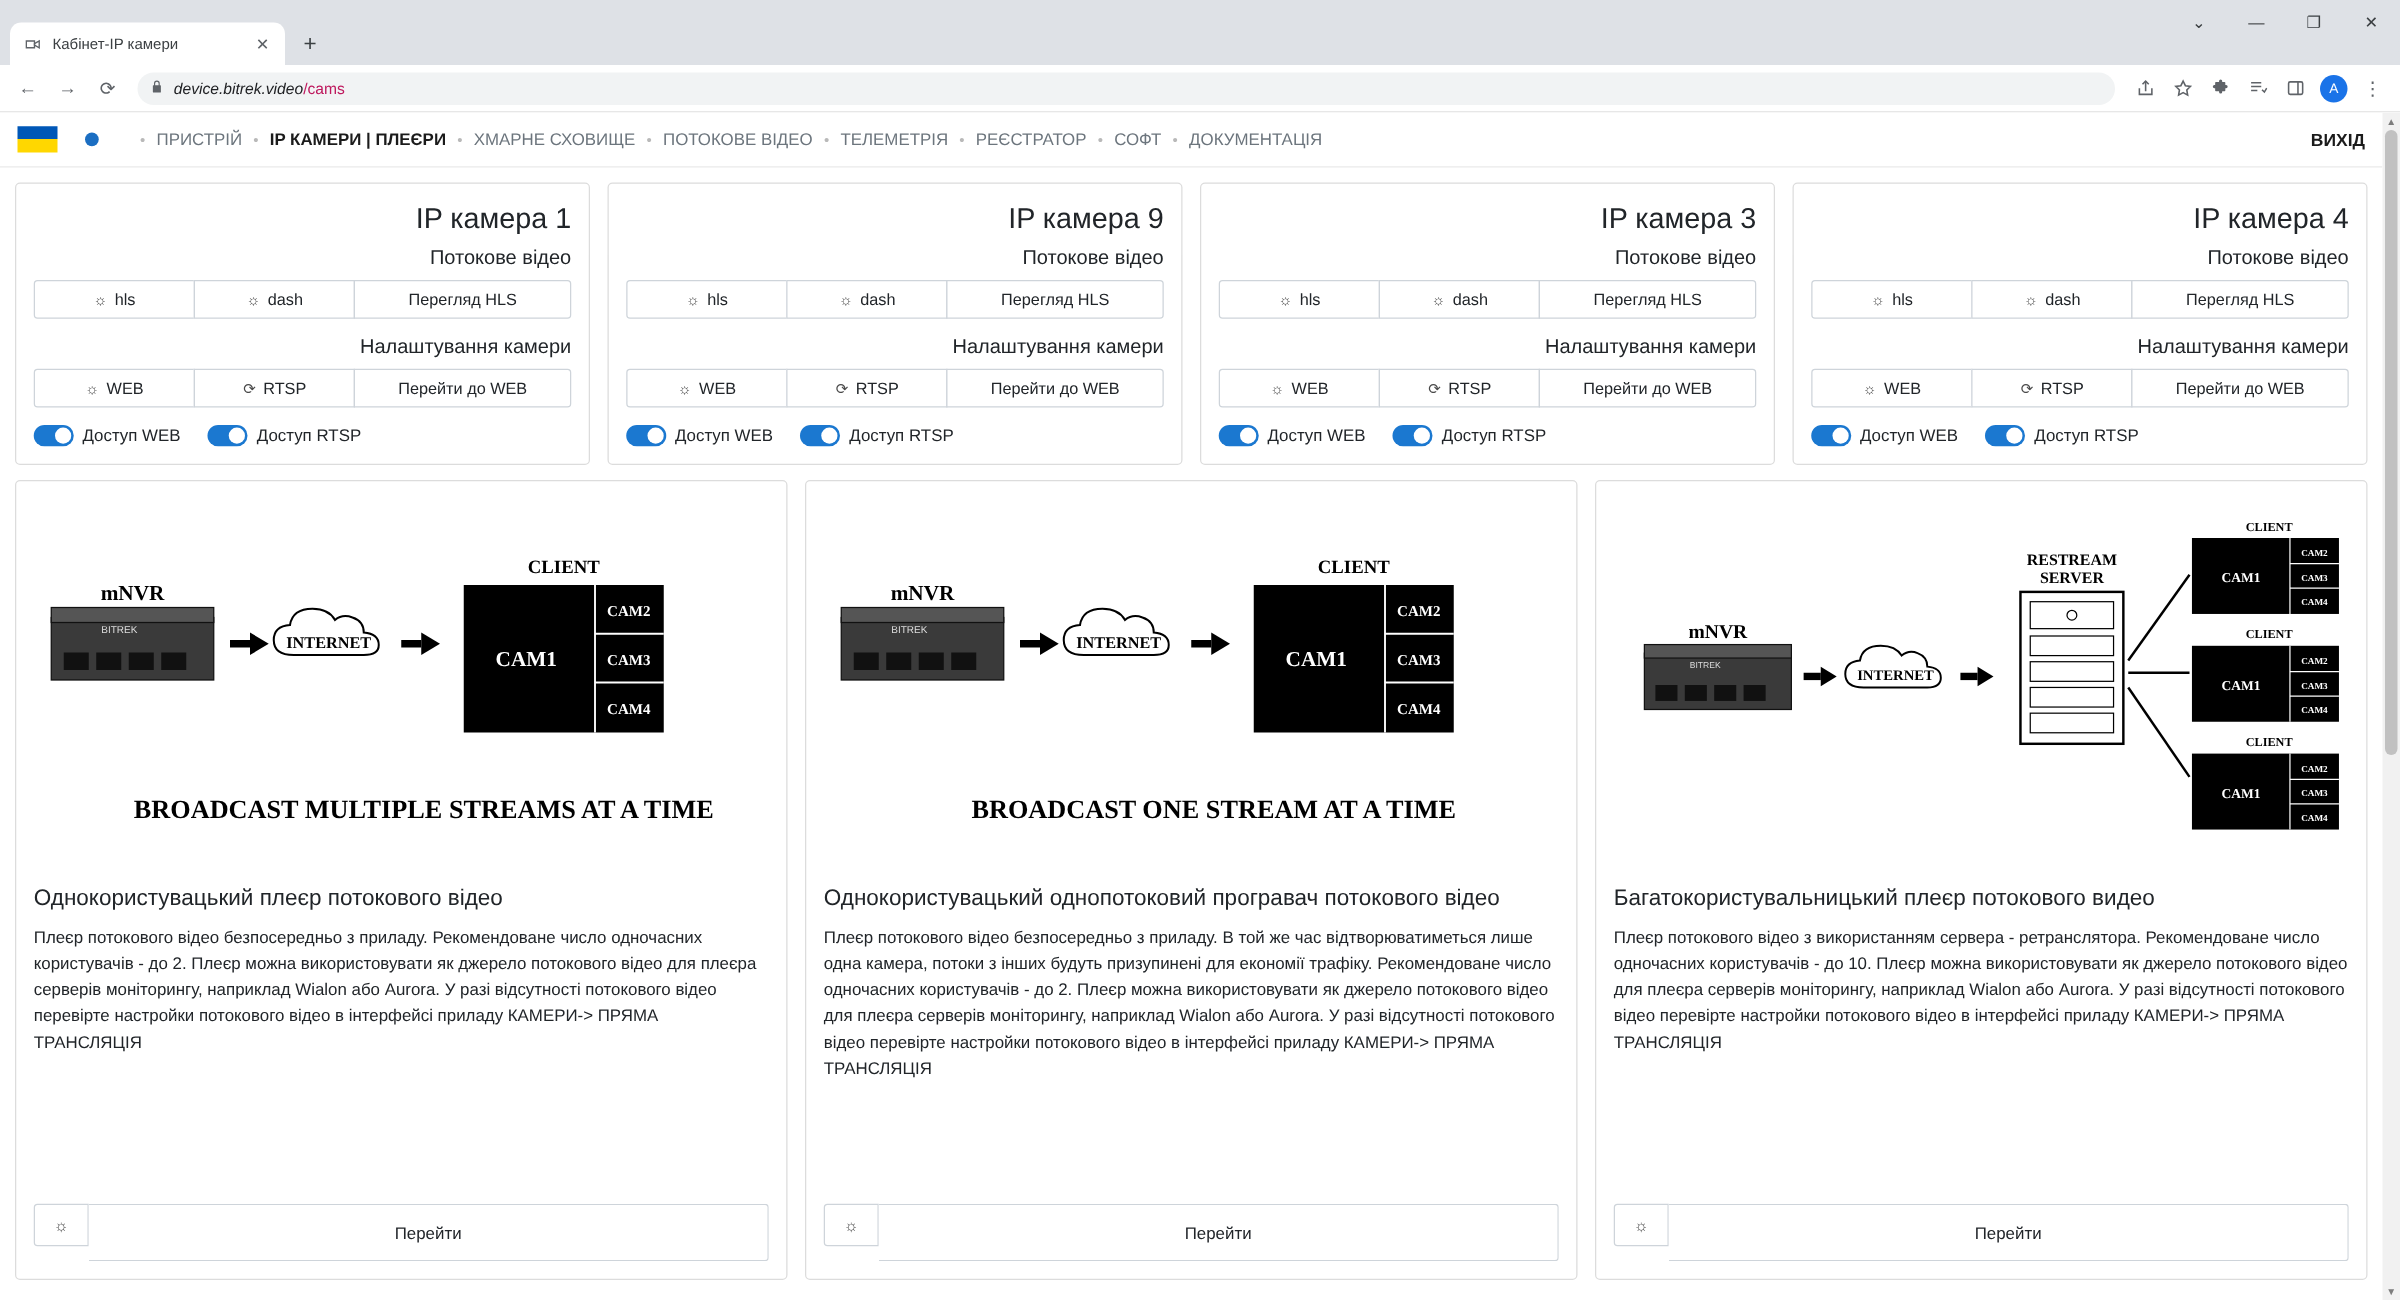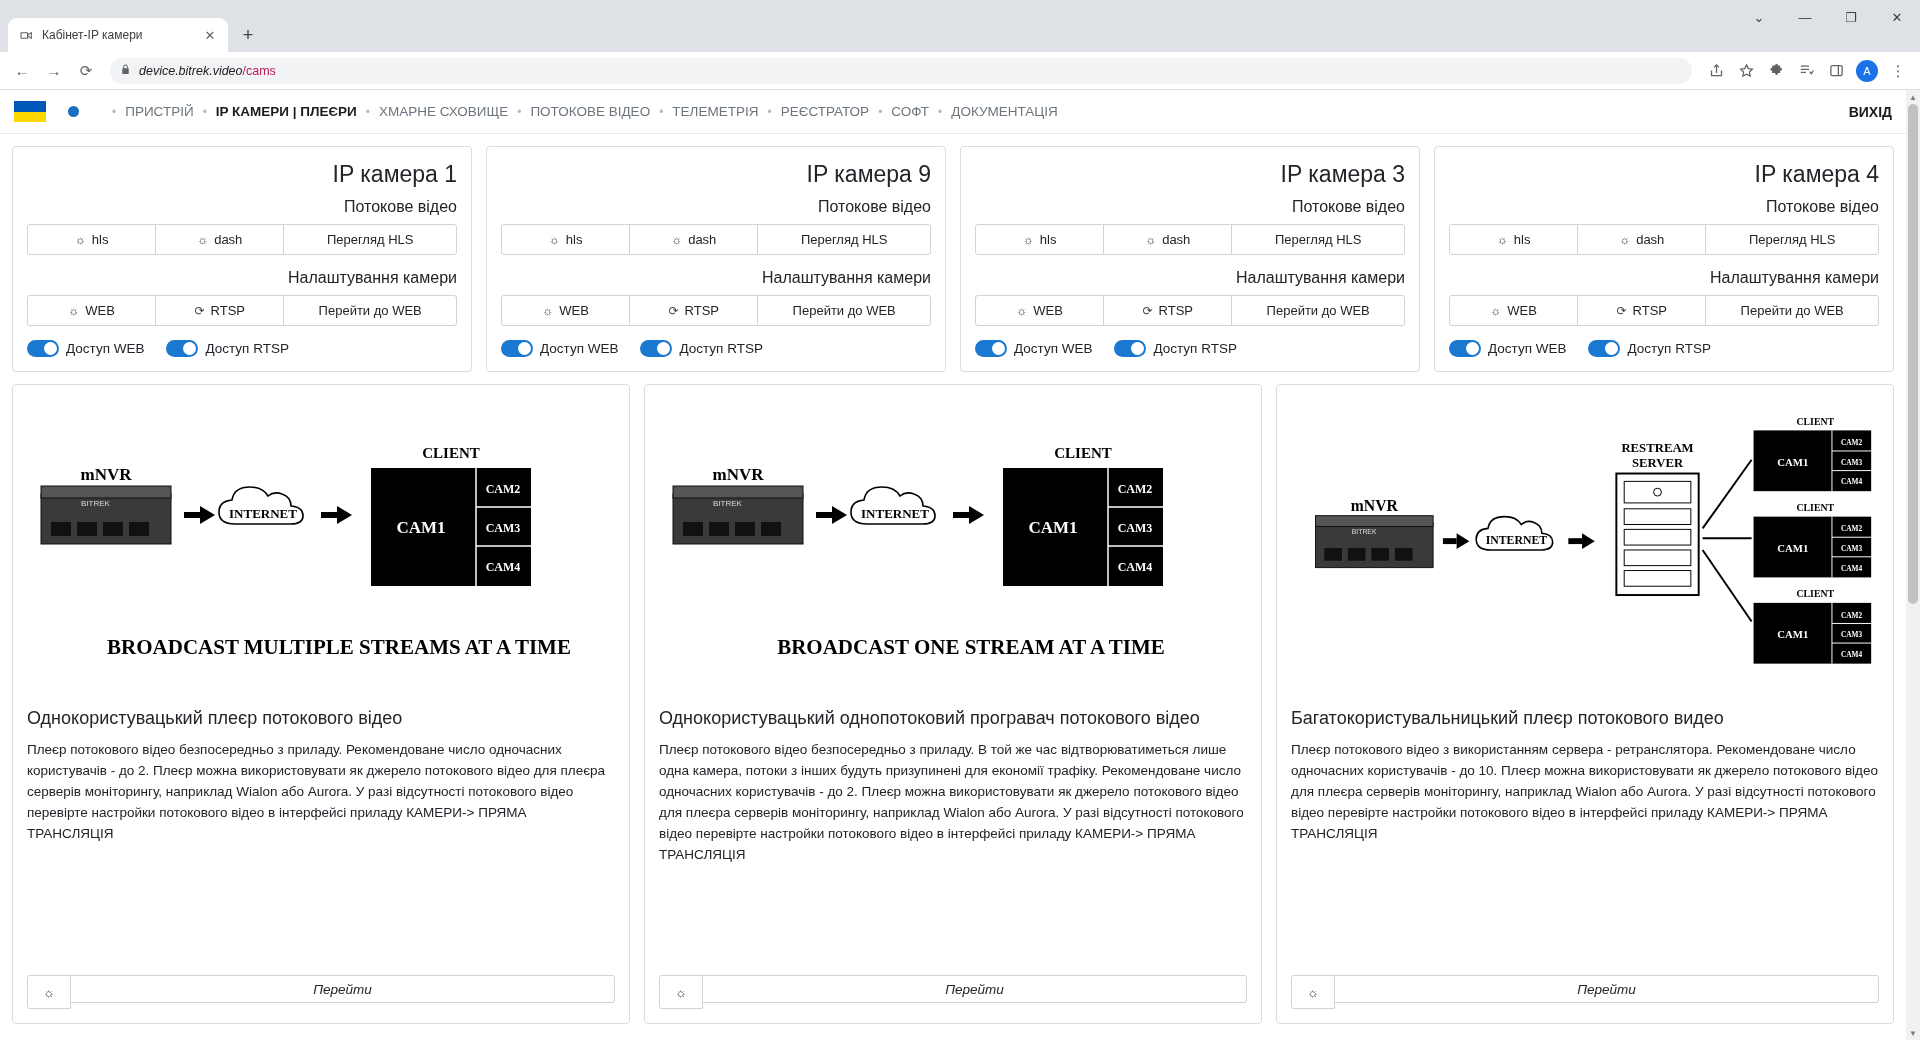--- a/index.html
+++ b/index.html
@@ -208,23 +208,23 @@
     font-weight: bold; font-size: 21px; color:#000; text-align:center; margin-top: 14px; margin-left: 36px;
   }
   .player-title { font-size: 18px; color:#212529; margin: 12px 0 10px 0; line-height: 1.3; }
   .player-desc { font-size: 13.5px; color:#212529; line-height: 1.55; flex: 1 1 auto; }
   .goto-row { display: flex; margin-top: 10px; }
   .goto-ic {
     width: 44px; height: 34px; border: 1px solid #ced4da; border-radius: 3px 0 0 3px;
     display:flex;align-items:center;justify-content:center; background:#fff; color:#4a4a4a; font-size:13px;
   }
   .goto-btn {
-    flex: 1 1 auto; height: 28px; border: 1px solid #ced4da; border-left: none; border-radius: 0 3px 3px 0;
+    flex: 1 1 auto; height: 46px; border: 1px solid #ced4da; border-left: none; border-radius: 0 3px 3px 0;
     background:#fff; font-size: 13.5px; color:#212529;
-    display:flex;align-items:center;justify-content:center;font-style:italic;
+    display:flex;align-items:center;justify-content:center;
   }
 
   
   .dg { display:block; }
 </style>
 </head>
 <body>
 
 <div class="browser">
 

